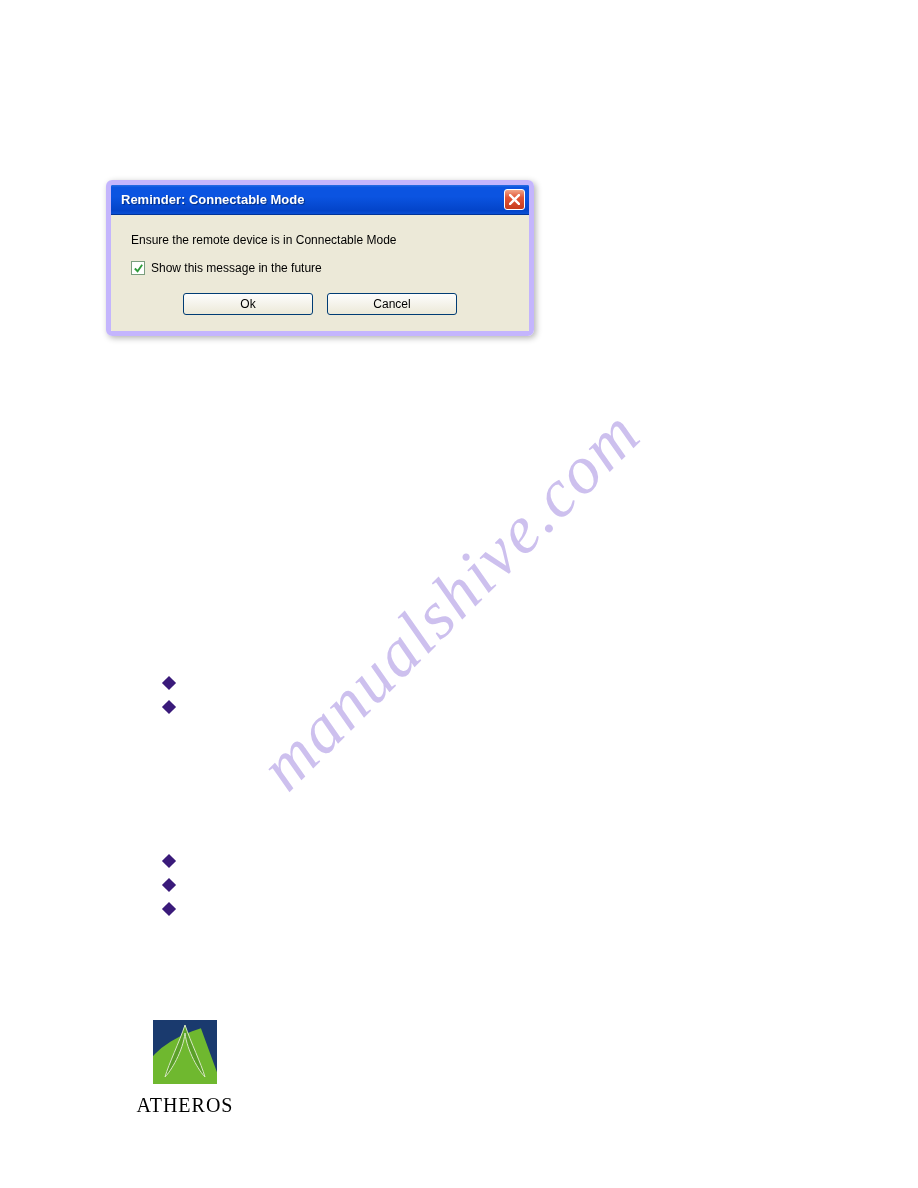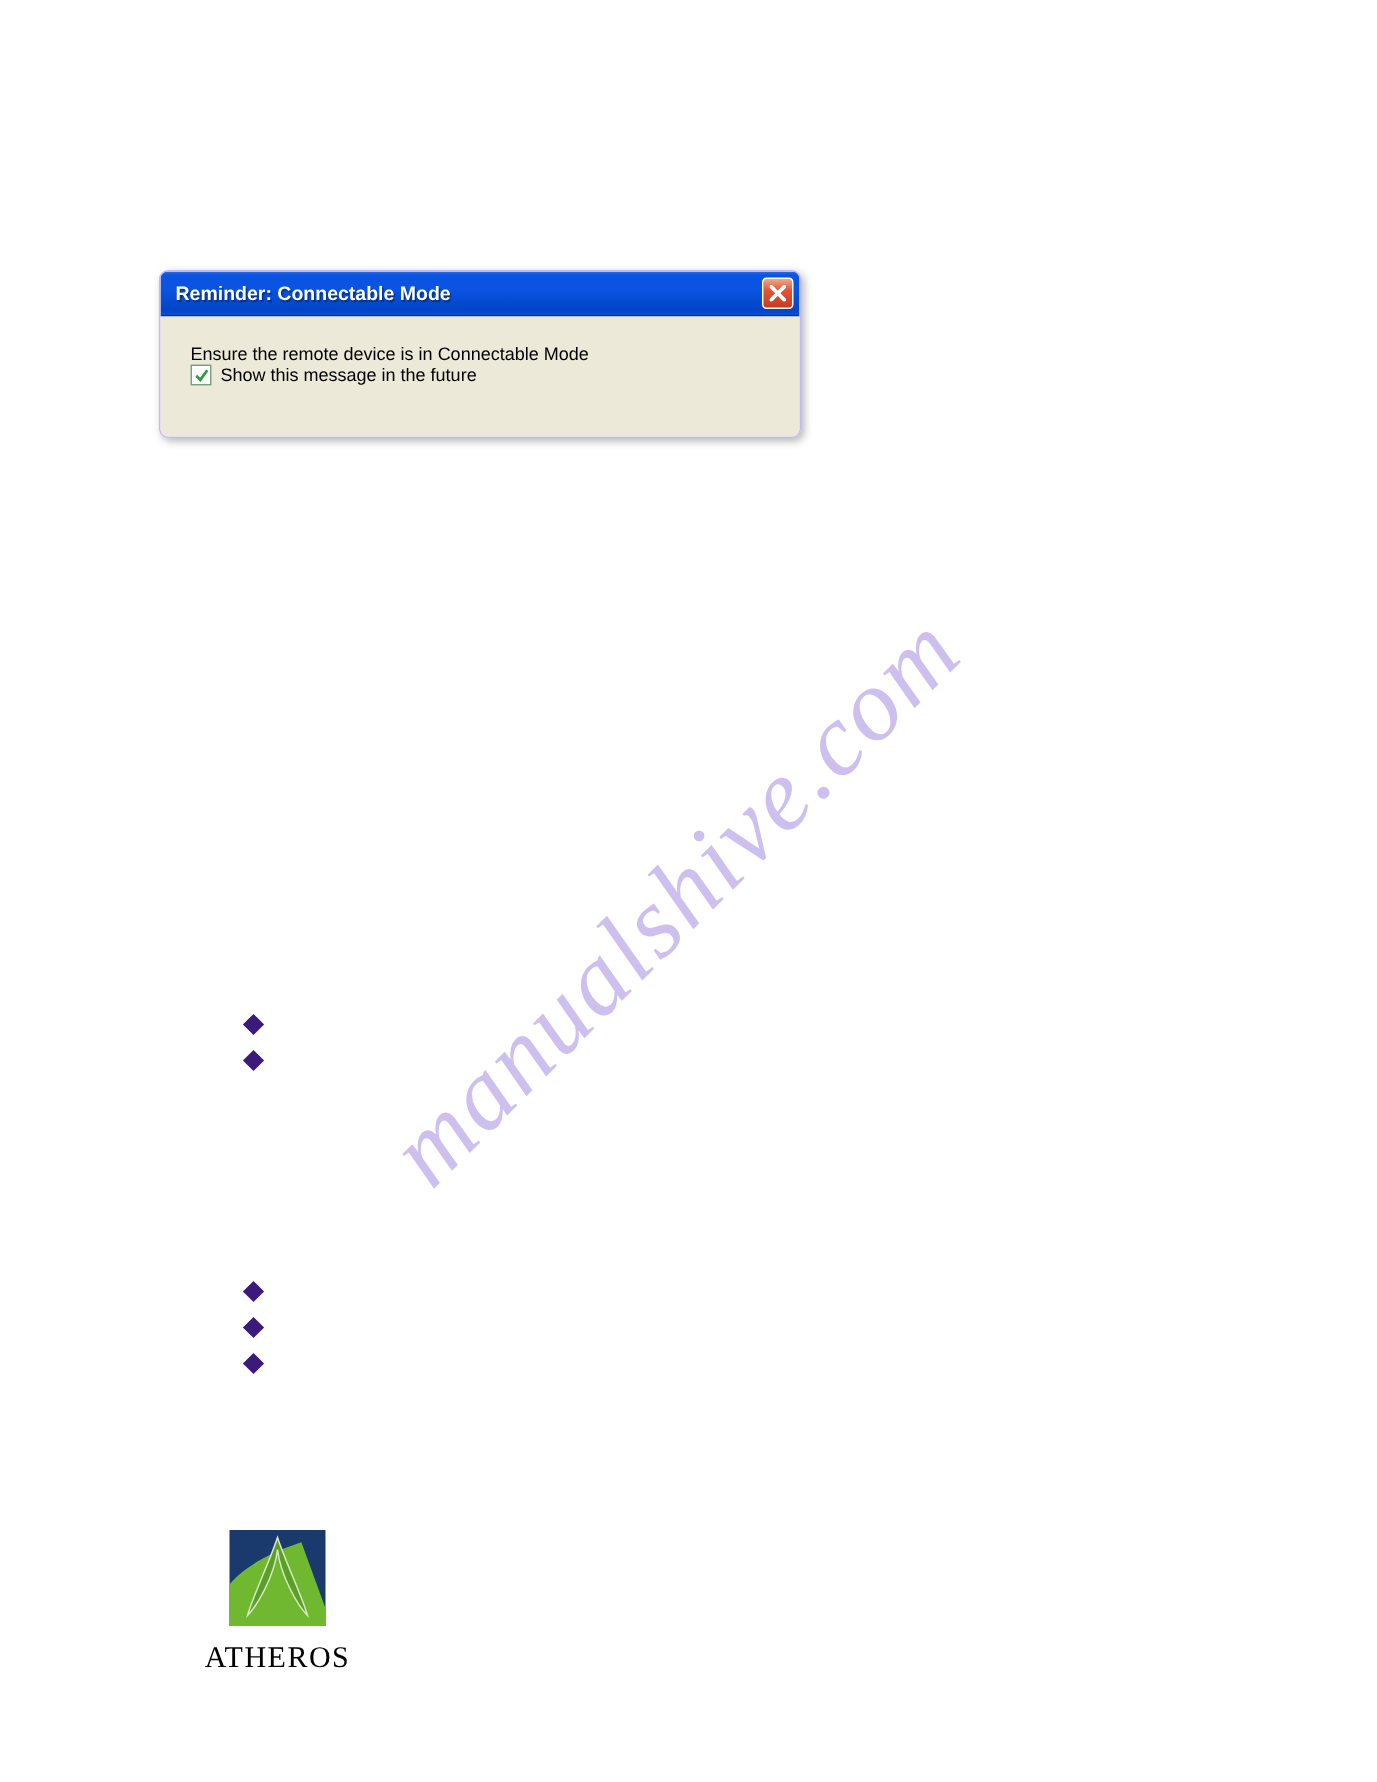--- a/index.html
+++ b/index.html
@@ -28,21 +28,21 @@
     z-index: 5;
     white-space: nowrap;
   }
 
   
   .dialog {
     position: absolute;
     top: 180px;
     left: 106px;
     width: 428px;
-    border: 1px solid #c4b5fd;
+    border: 5px solid #c4b5fd;
     border-radius: 6px;
     overflow: hidden;
     box-shadow: 2px 2px 6px rgba(0,0,0,0.3);
     z-index: 3;
   }
   .dialog-titlebar {
     background: linear-gradient(to bottom, #2a6ee0 0%, #0b54e1 8%, #0b54e1 40%, #0344c9 88%, #0a4fd5 100%);
     height: 30px;
     display: flex;
     align-items: center;
@@ -70,21 +70,21 @@
   .dialog-close svg {
     width: 11px;
     height: 11px;
   }
   .dialog-body {
     background: #ece9d8;
     padding: 18px 20px 16px 20px;
     font-size: 12px;
     color: #000000;
   }
-  .dialog-line1 { }
+  .dialog-line1 { margin-bottom: 14px; }
   .dialog-line2 { margin-bottom: 18px; }
   .dialog-check-row {
     display: flex;
     align-items: center;
     gap: 6px;
     margin-bottom: 18px;
   }
   .dialog-checkbox {
     width: 14px;
     height: 14px;
@@ -195,20 +195,24 @@
       <span>Ensure the remote device is in   </span><span>Connectable Mode</span>
     </div>
     <div class="dialog-check-row">
       <div class="dialog-checkbox">
         <svg viewBox="0 0 12 12">
           <path d="M2 6 L5 9 L10 2" stroke="#2e9b3a" stroke-width="2" fill="none"></path>
         </svg>
       </div>
       <span>Show this message in the future</span>
     </div>
+    <div class="dialog-buttons">
+      <div class="dialog-btn">Ok</div>
+      <div class="dialog-btn">Cancel</div>
+    </div>
   </div>
 </div>
 
 <div class="bullets bullets-1">
   <div class="bullet"></div>
   <div class="bullet"></div>
 </div>
 
 <div class="bullets bullets-2">
   <div class="bullet"></div>

